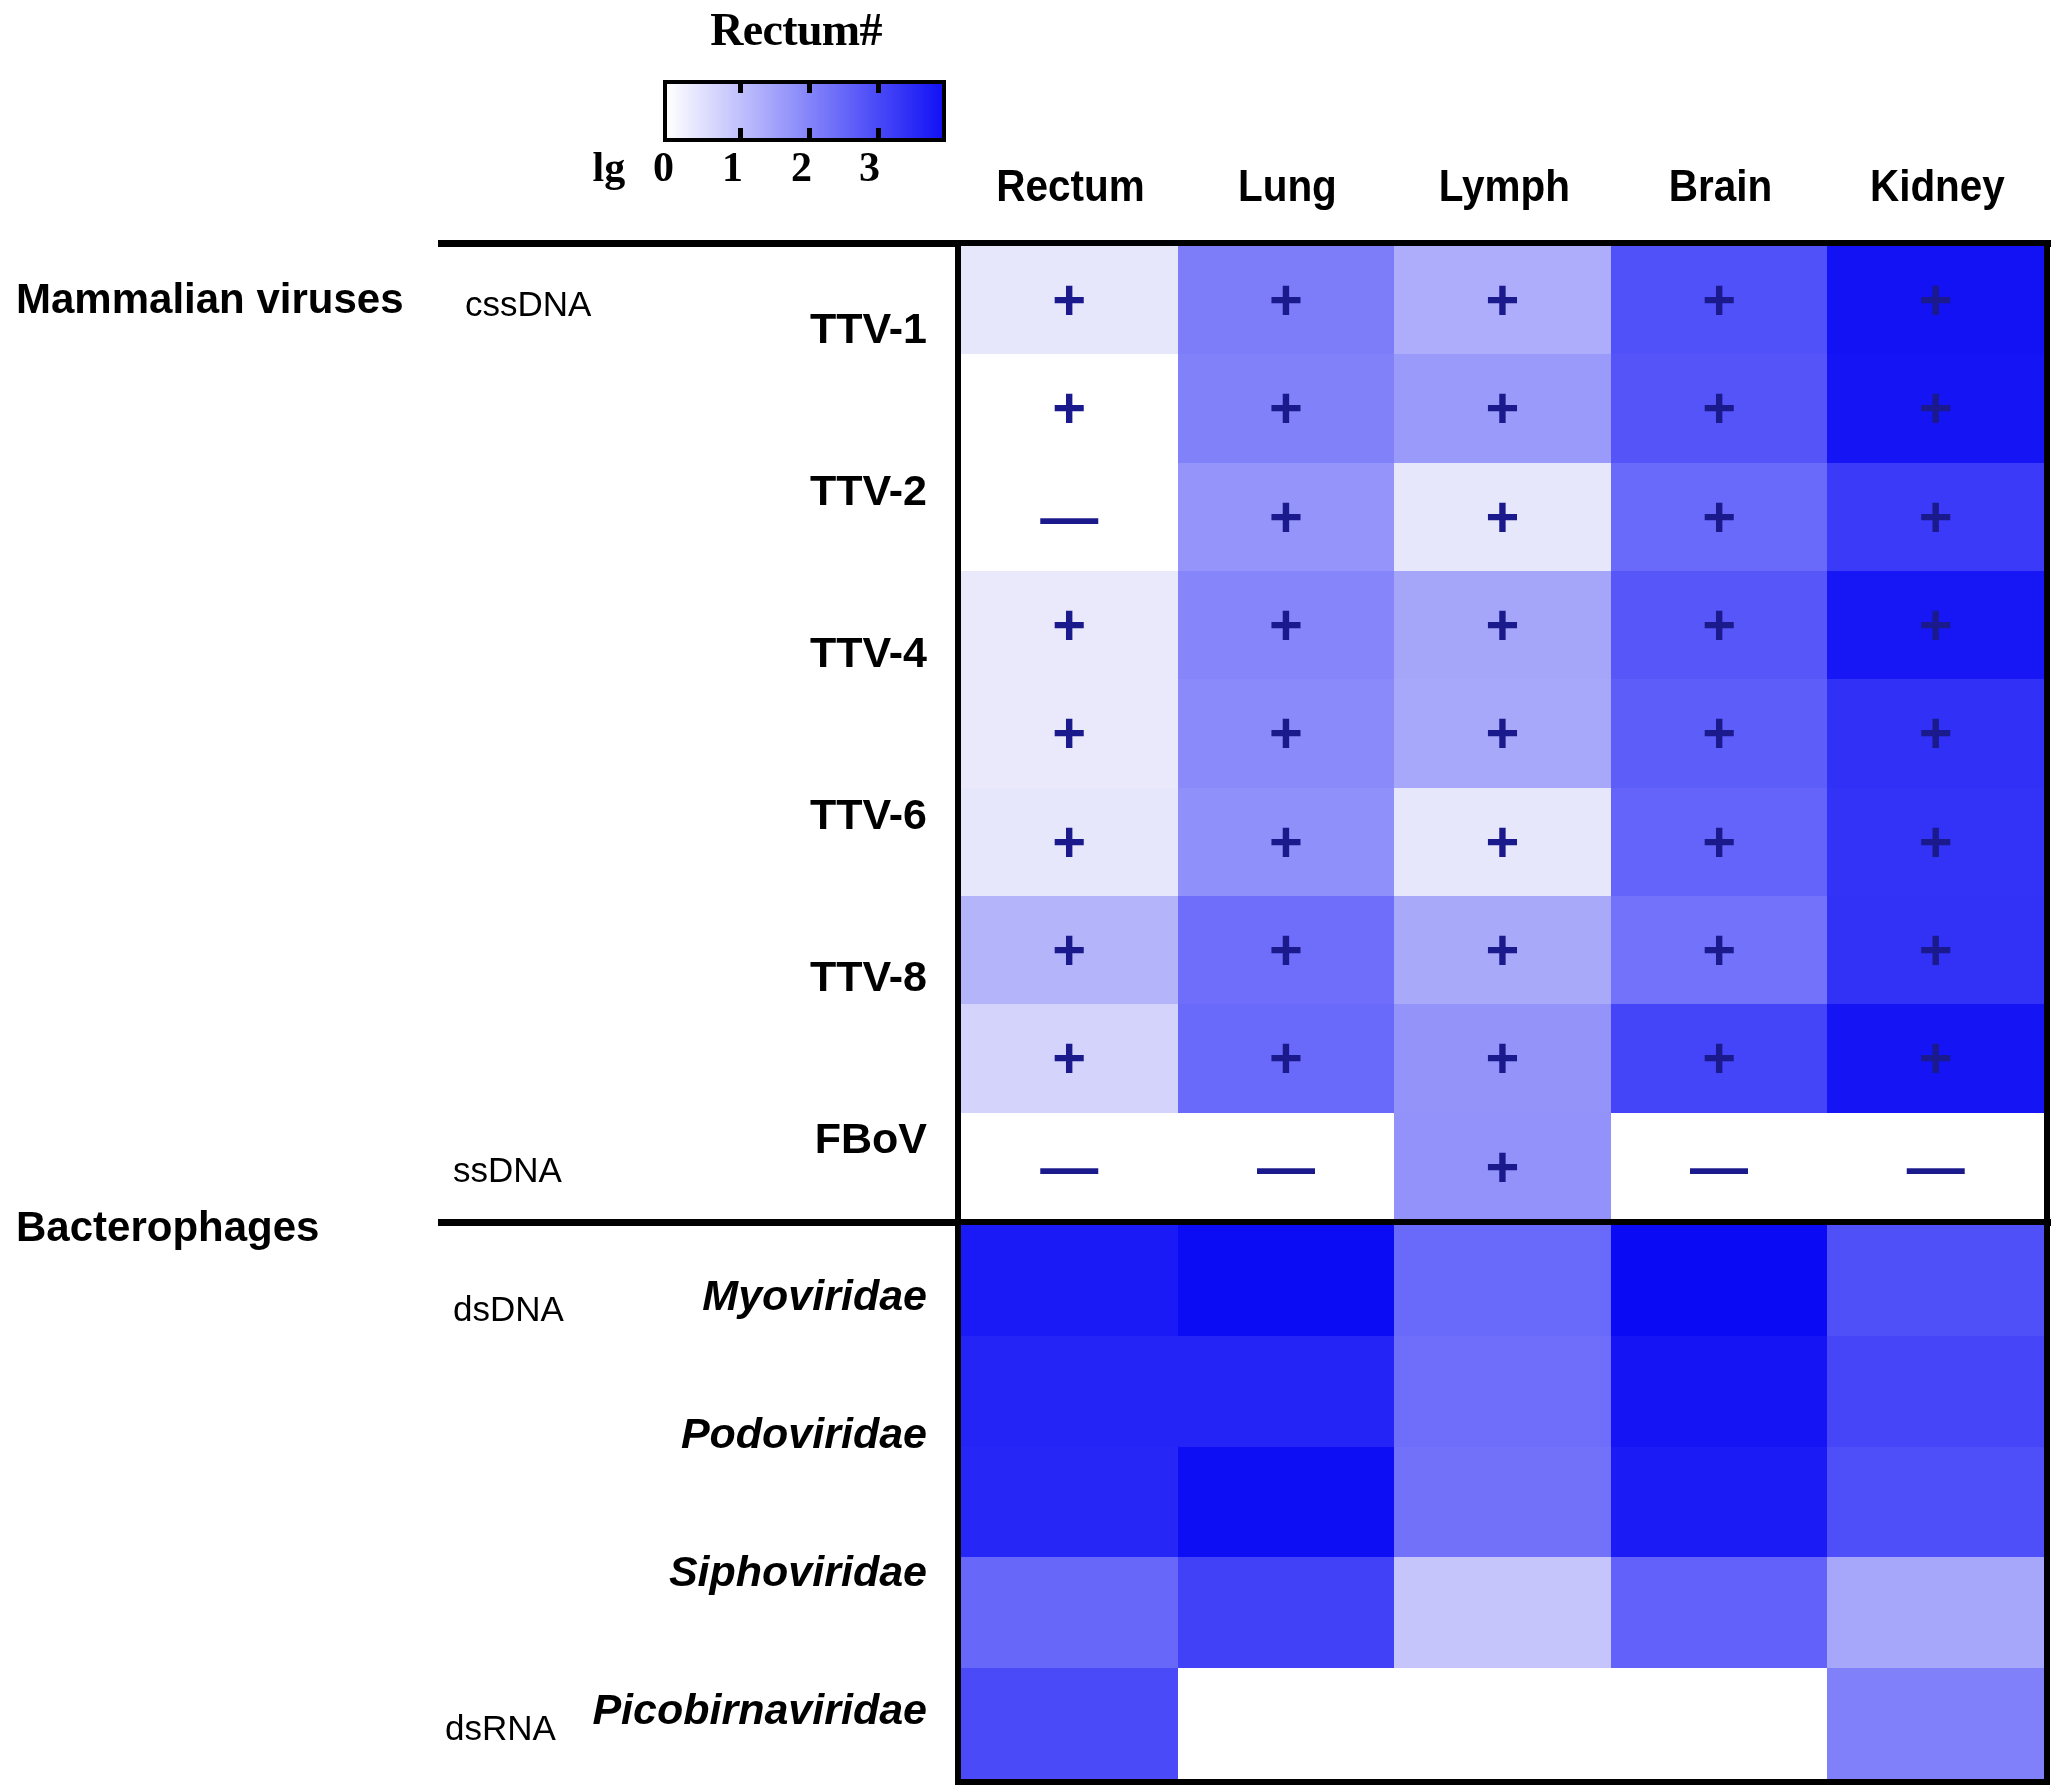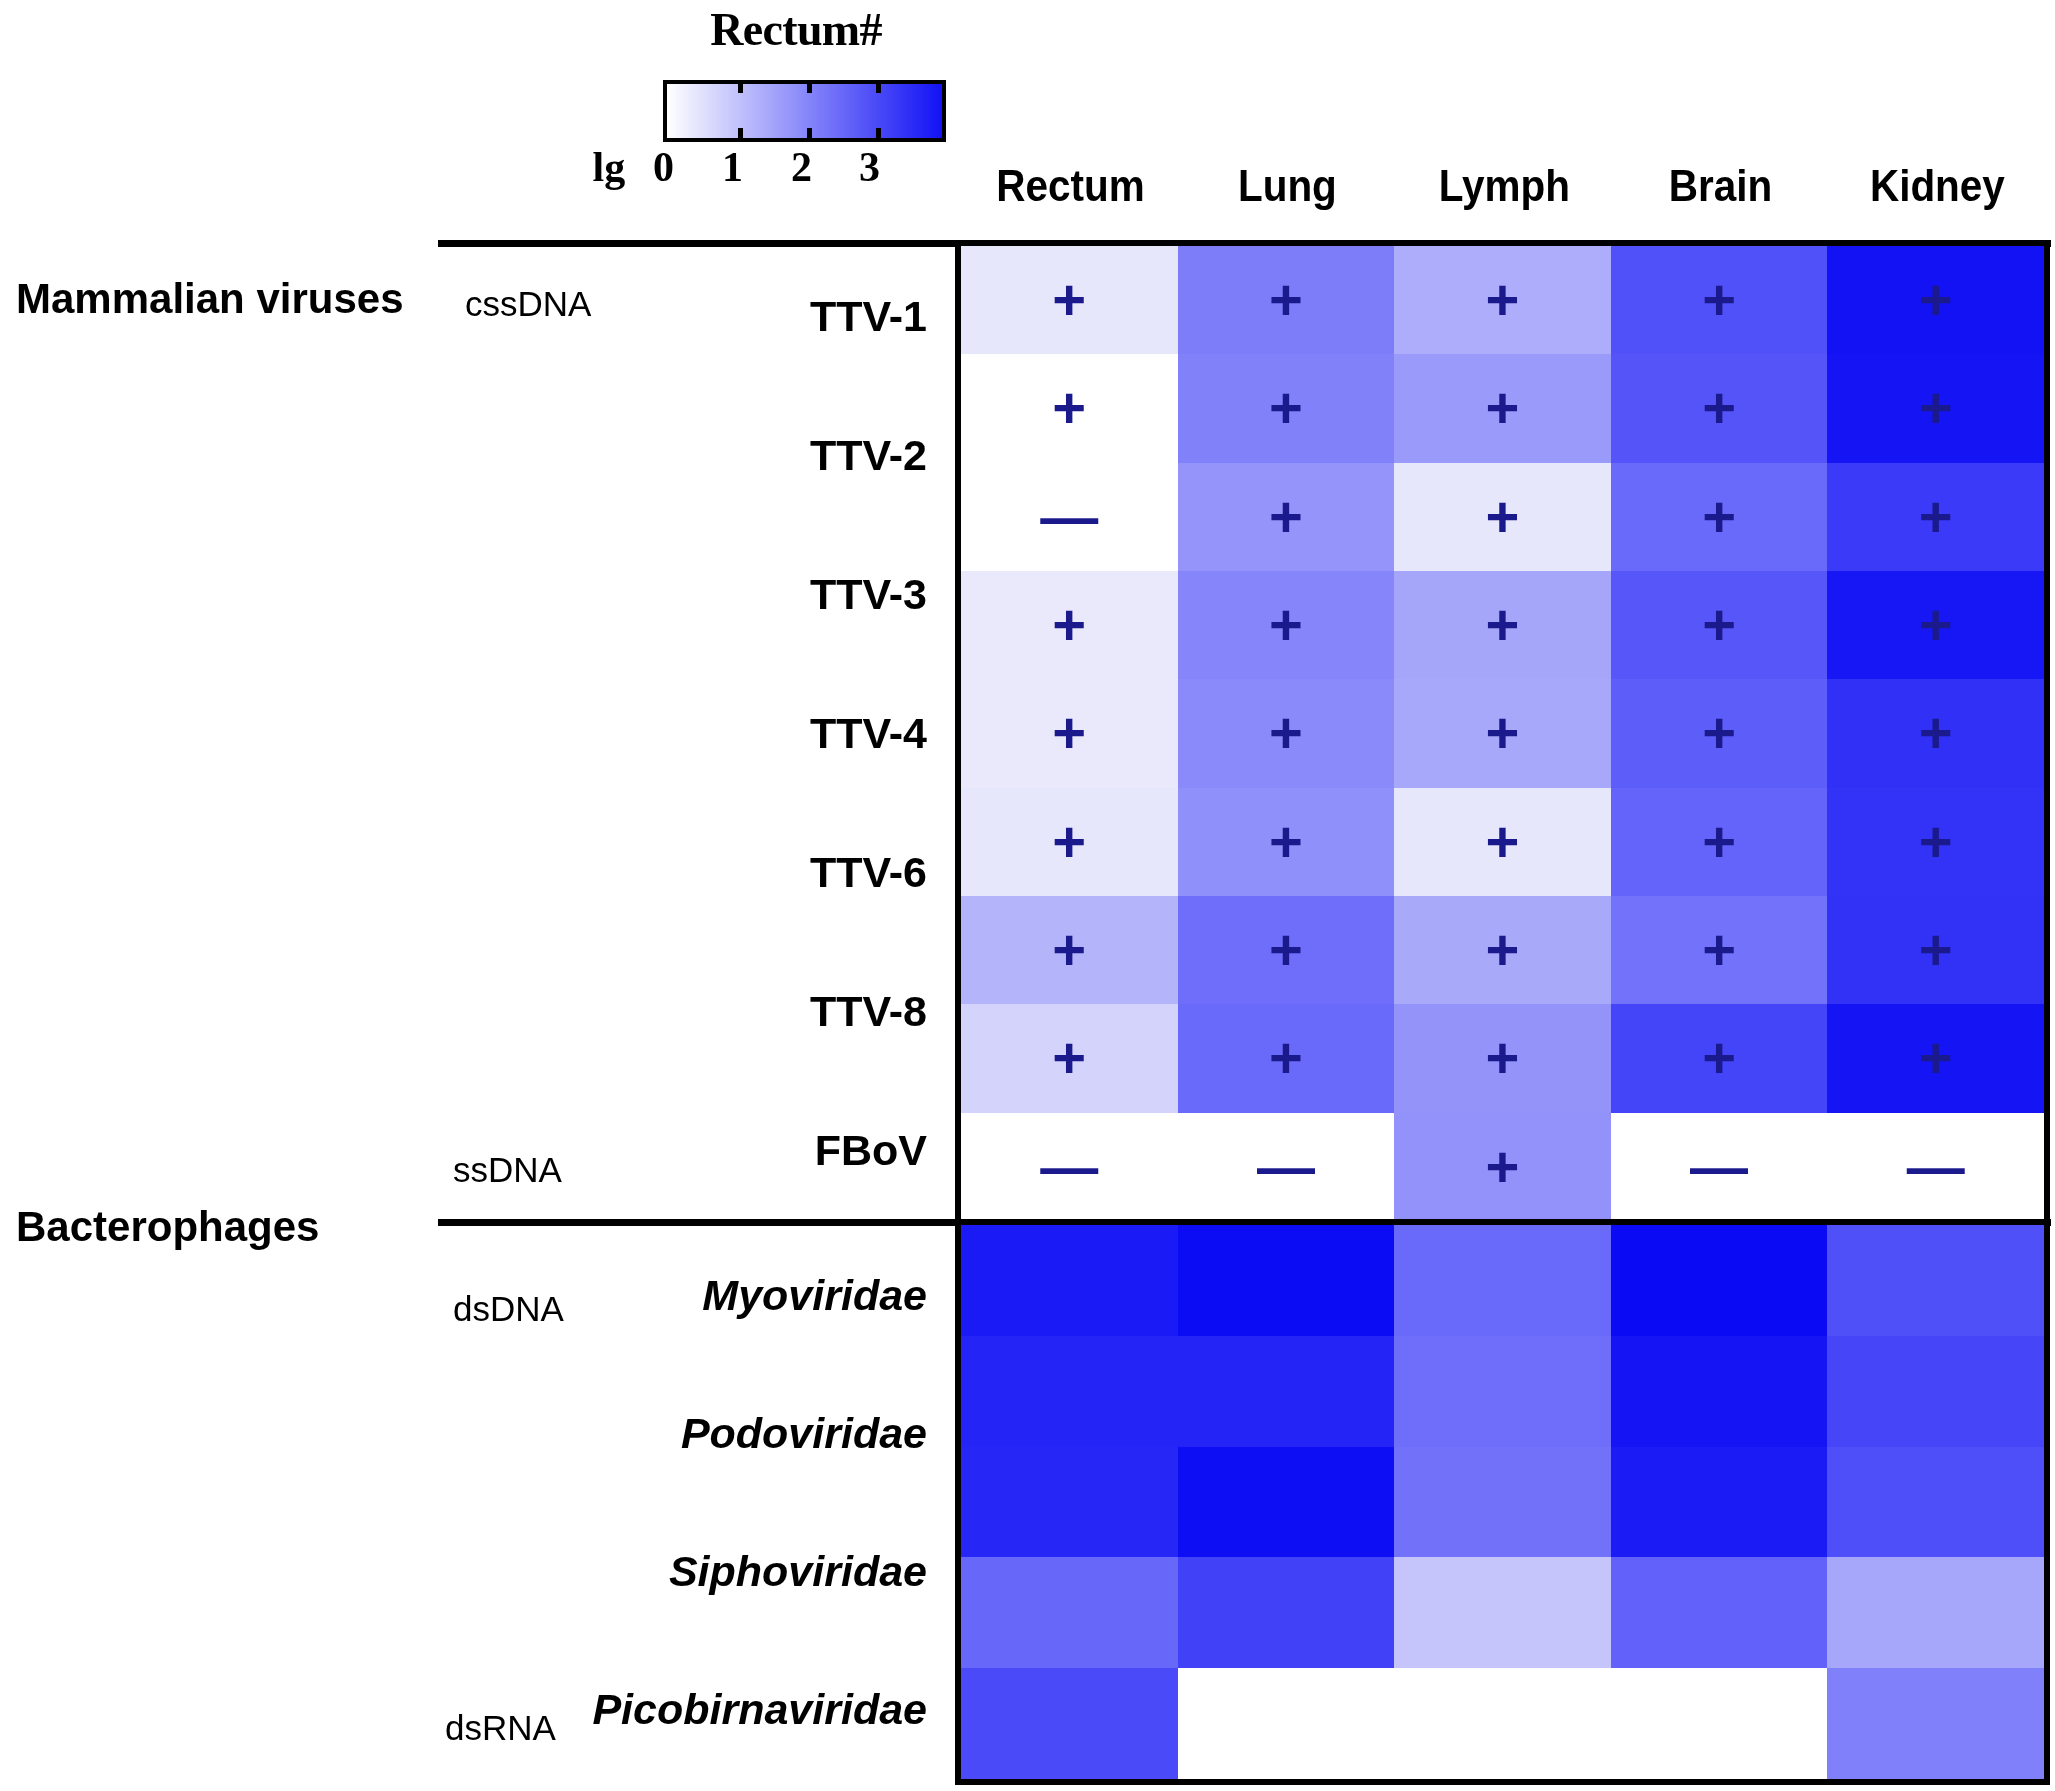--- a/index.html
+++ b/index.html
@@ -244,21 +244,20 @@
 <div class="genome-label" id="genome-ssdna">ssDNA</div>
 <div class="genome-label" id="genome-dsdna">dsDNA</div>
 <div class="genome-label" id="genome-dsrna">dsRNA</div>
 
 <div class="hrule" id="rule-top"></div>
 <div class="hrule" id="rule-middle"></div>
 
 <div class="row-names" id="rownames-mammal">
     <div class="row-name">TTV-1</div>
     <div class="row-name">TTV-2</div>
-    <div class="row-name">TTV-3</div>
     <div class="row-name">TTV-4</div>
     <div class="row-name">TTV-6</div>
     <div class="row-name">TTV-8</div>
     <div class="row-name">FBoV</div>
   </div>
 <div class="row-names" id="rownames-phage">
     <div class="row-name italic">Myoviridae</div>
     <div class="row-name italic">Podoviridae</div>
     <div class="row-name italic">Siphoviridae</div>
     <div class="row-name italic">Picobirnaviridae</div>

